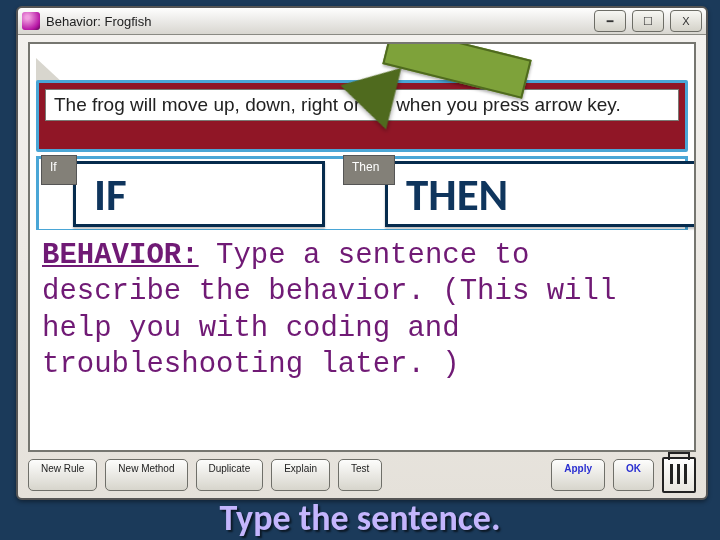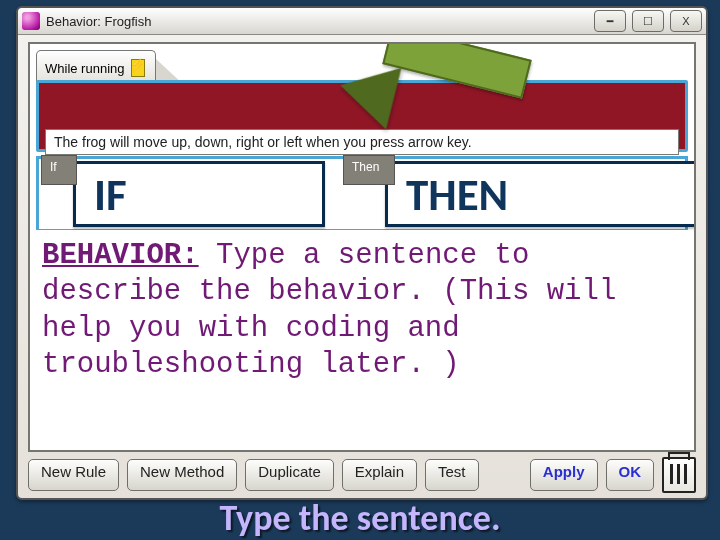--- a/index.html
+++ b/index.html
@@ -55,21 +55,21 @@
   }
   
   .descwrap{
     position:absolute;left:6px;right:6px;top:36px;
     border:3px solid #4aa6d6;border-radius:2px;
     background:#901626;padding:6px 6px 8px 6px;
     height:52px;
   }
   .descfield{
     background:#fff;border:1px solid #7a7a74;
-    font-size:14px;padding:4px 8px;color:#222;margin-top:40px;
+    font-size:19px;padding:4px 8px;color:#222;
   }
   
   .arrow{
     position:absolute;top:-10px;left:295px;width:200px;height:66px;pointer-events:none;z-index:20;
   }
   .arrowshaft{
     position:absolute;left:60px;top:8px;width:140px;height:36px;
     background:#7ea23a;border:2px solid #4f6a1e;transform:rotate(14deg);
     box-shadow:1px 2px 3px rgba(0,0,0,.3);
   }
@@ -112,21 +112,21 @@
     overflow:hidden;
   }
   .instruct .lead{font-weight:700;text-decoration:underline;}
   .instruct .example{font-weight:700;font-style:italic;}
   
   .btnbar{
     position:absolute;left:10px;right:10px;bottom:6px;height:34px;
     display:flex;align-items:center;gap:8px;
   }
   .pillbtn{
-    height:24px;padding:3px 12px;font-size:15px;
+    height:24px;padding:3px 12px;font-size:10px;
     background:linear-gradient(#fdfdfc,#d7d5cc);
     border:1px solid #6f6f69;border-radius:5px;color:#222;
   }
   .pillbtn.primary{color:#2a2fd1;font-weight:bold;}
   .spacer{flex:1;}
   .trash{
     width:30px;height:32px;border:2px solid #222;border-radius:2px;position:relative;
     background:linear-gradient(#fff,#e8e6df);
   }
   .trash:before{content:"";position:absolute;left:4px;right:4px;top:-7px;height:6px;border:2px solid #222;border-bottom:none;}
@@ -155,24 +155,20 @@
       <div class="winbtns">
         <div class="winbtn">━</div>
         <div class="winbtn">☐</div>
         <div class="winbtn">X</div>
       </div>
     </div>
 
     <div class="content">
 
       <div class="tabrow">
-        <div class="tab">
-          <span>While running</span>
-          <span class="boltflag"></span>
-        </div>
         <div class="tabtail"></div>
       </div>
 
       <div class="arrow">
         <div class="arrowshaft"></div>
         <div class="arrowhead"></div>
       </div>
 
       <div class="descwrap">
         <div class="descfield">The frog will move up, down, right or left when you press arrow key.</div>

